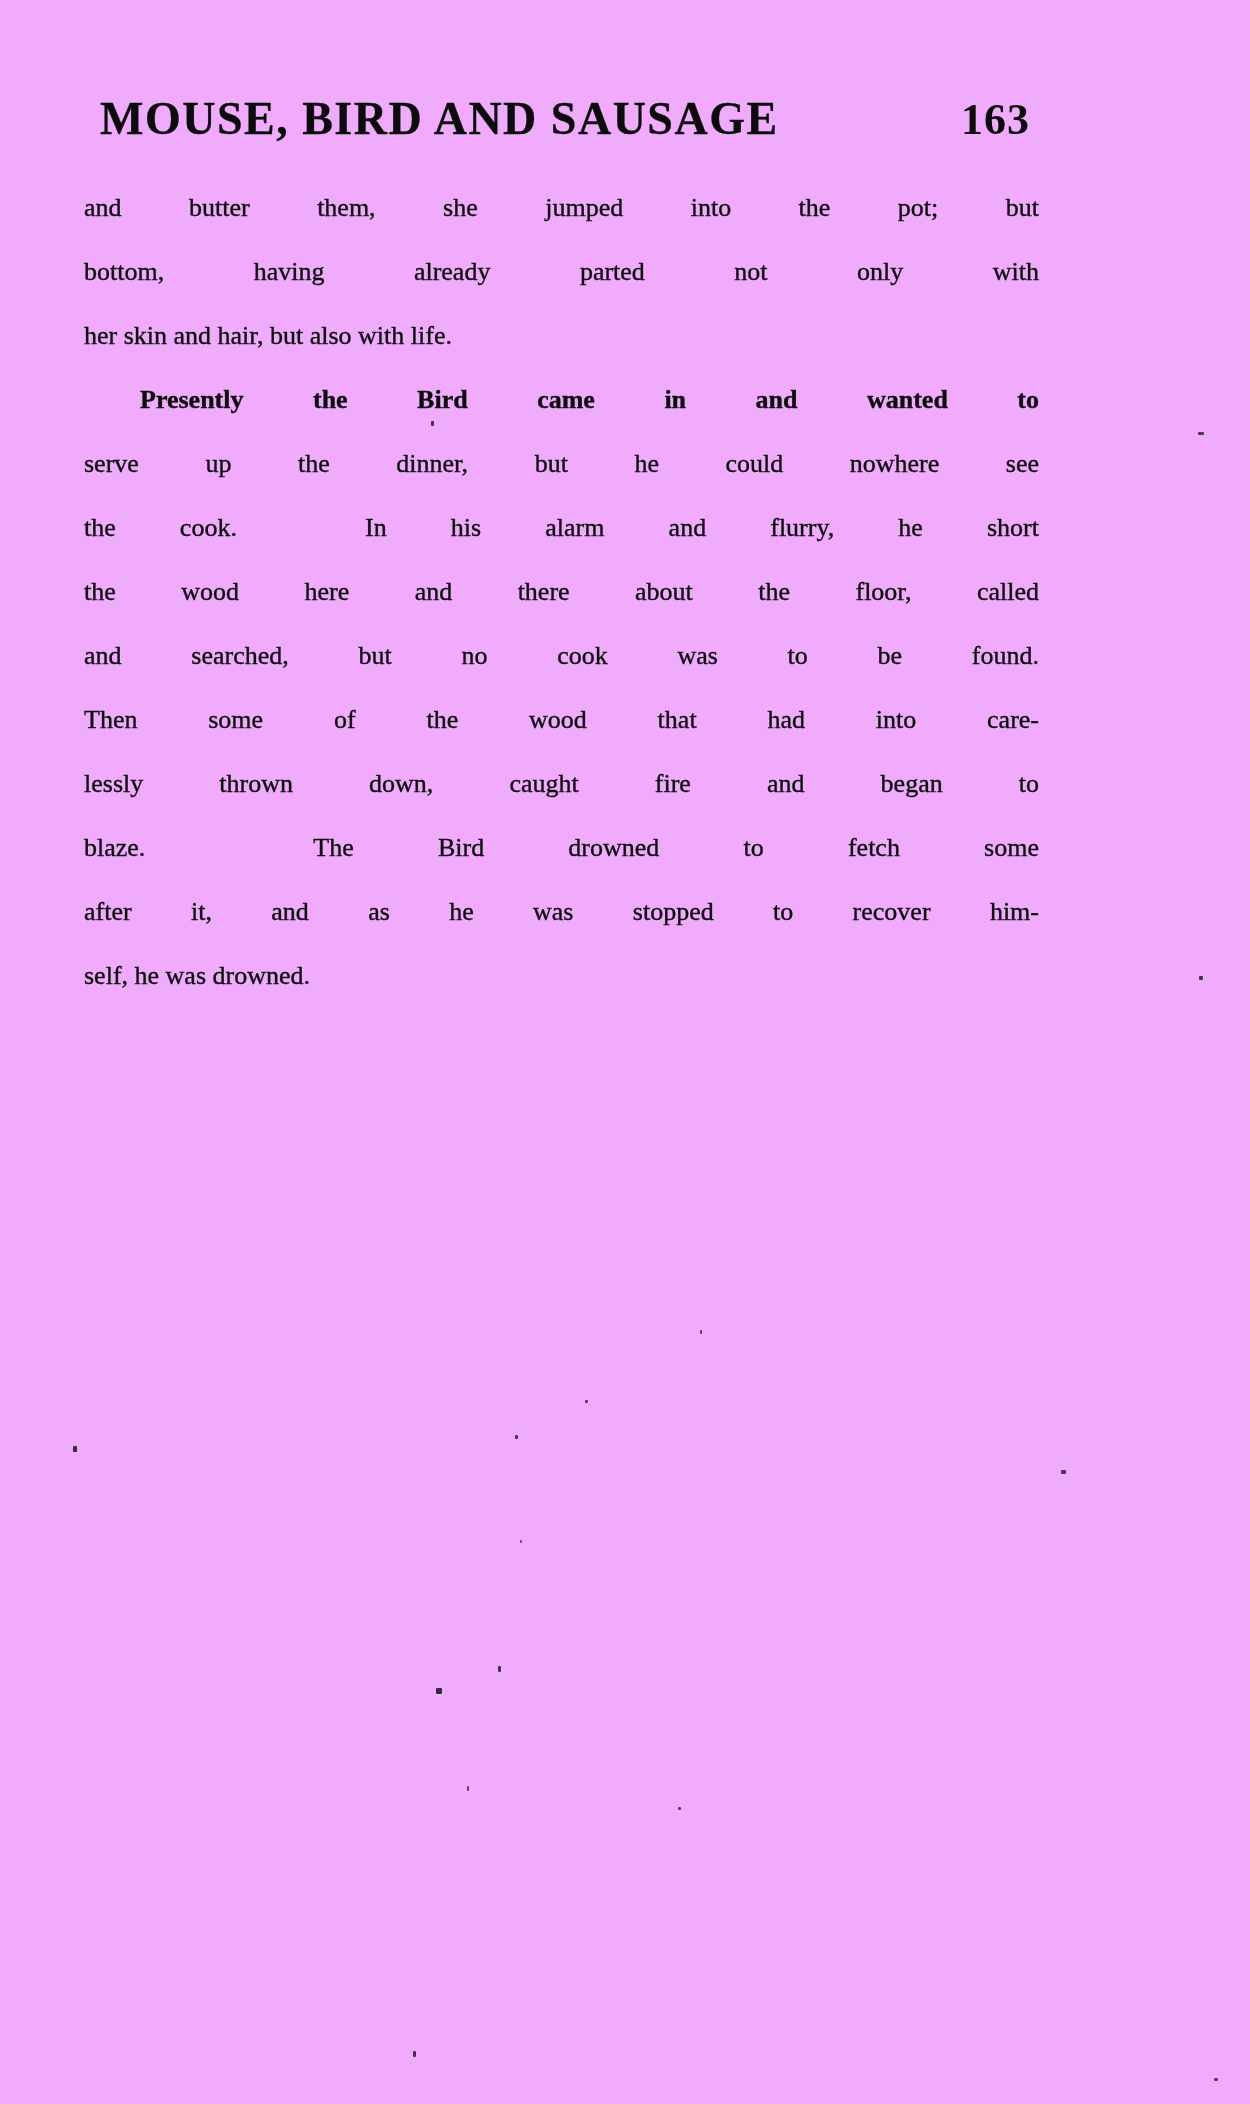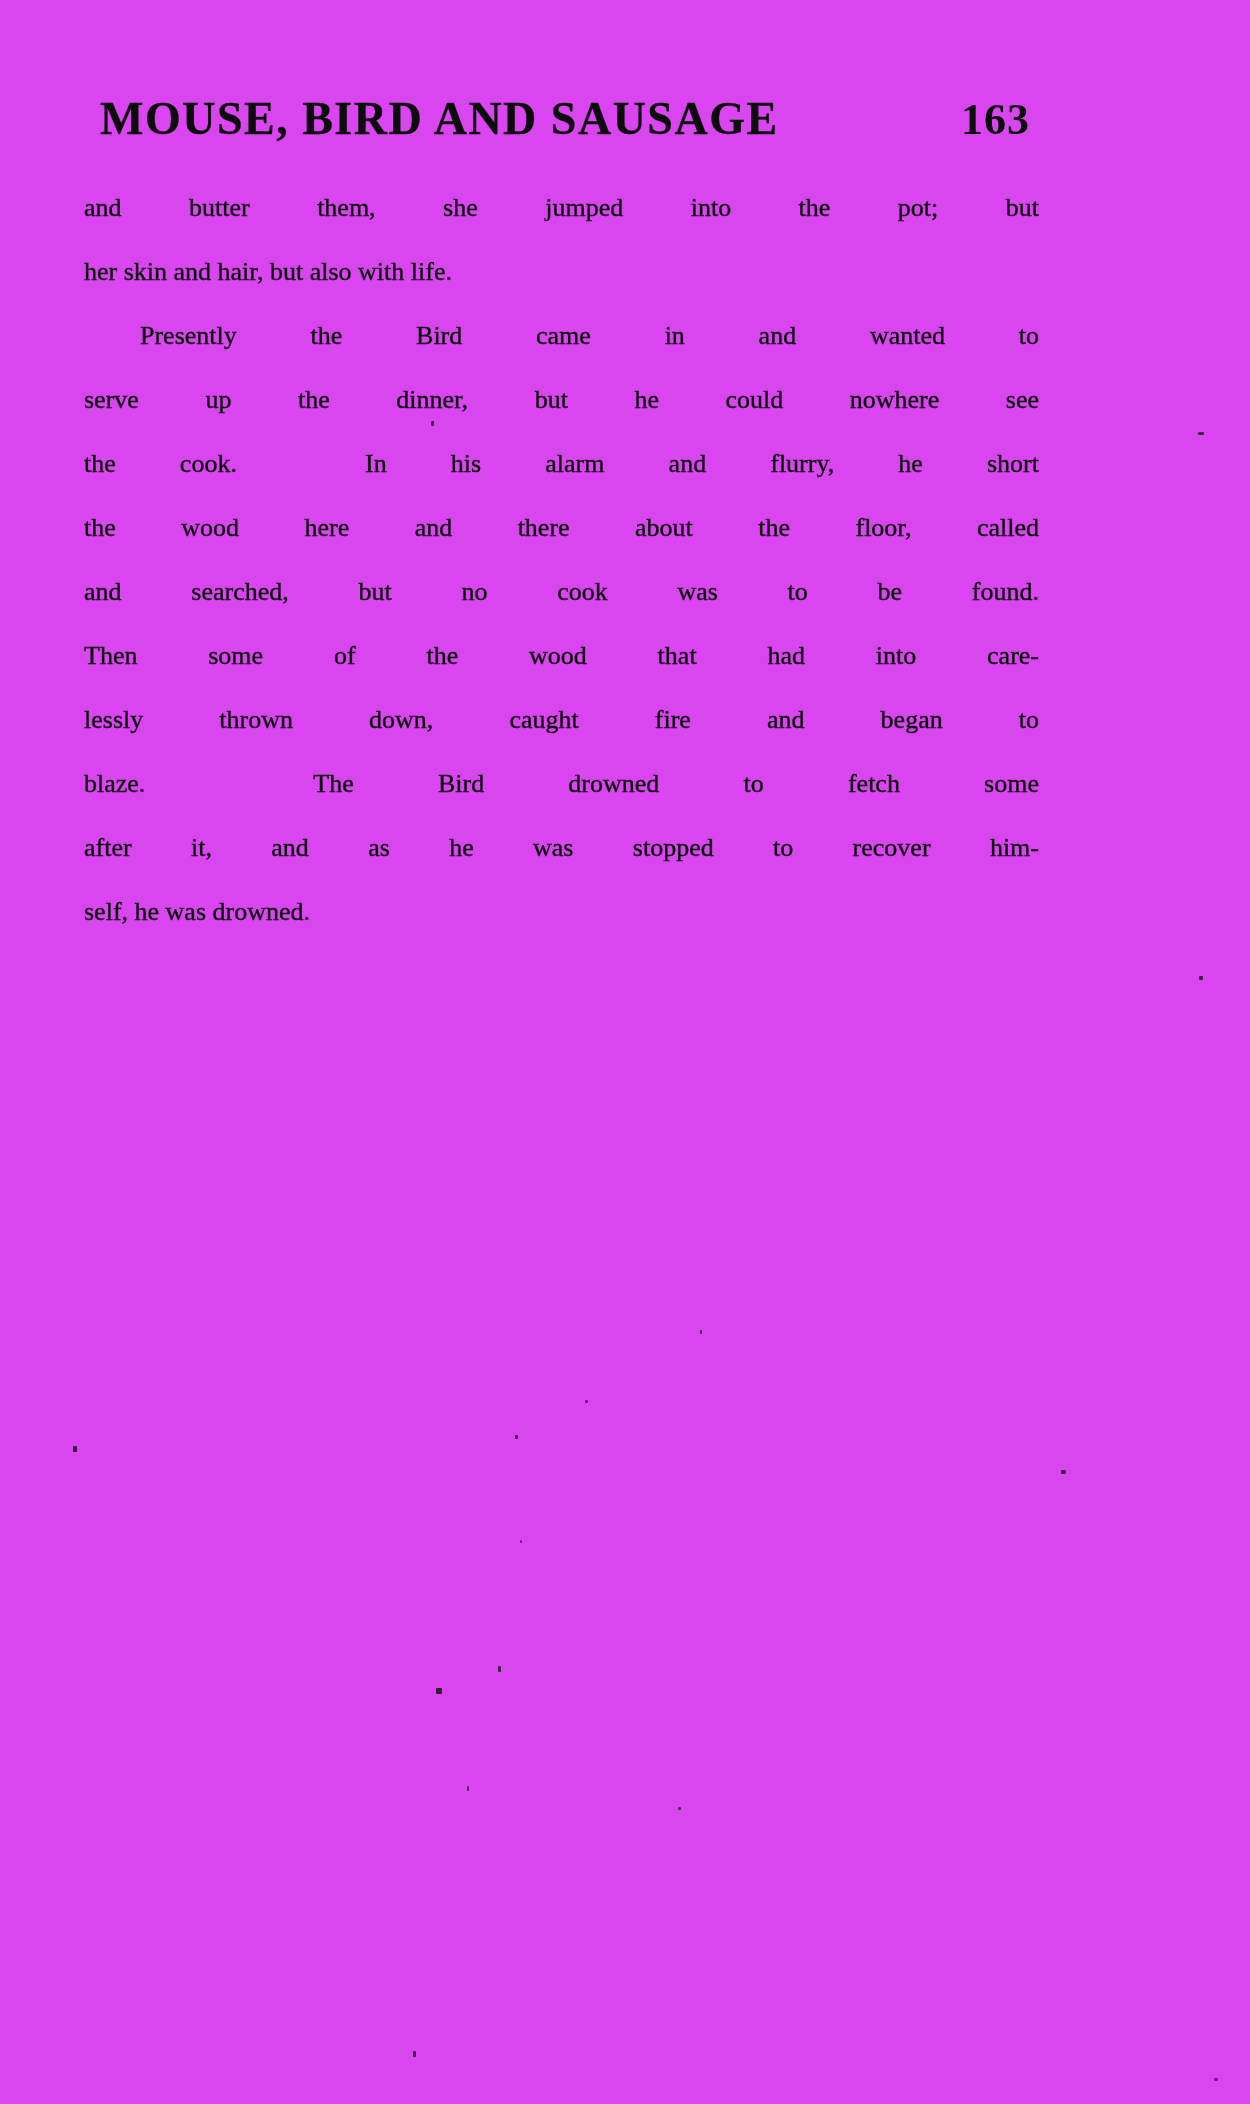--- a/index.html
+++ b/index.html
@@ -52,45 +52,47 @@
     white-space: pre-wrap;
     text-align: justify;
     text-align-last: justify;
   }
   .line.end {
     text-align: left;
     text-align-last: left;
   }
   .line.indent {
     text-indent: 56px;
+    font-weight: bold;
   }
   .artifact-layer {
     position: absolute;
     inset: 0;
     pointer-events: none;
   }
   .speck {
     position: absolute;
     background: #161616;
     border-radius: 1px;
     display: block;
   }
 </style>
 </head>
 <body>
 
-<div class="page" style="background: #d946ef; color: rgb(12, 12, 12);">
+<div class="page" style="background: #f0abfc; color: rgb(12, 12, 12);">
 
   <div class="running-header">
     <span class="title">MOUSE, BIRD AND SAUSAGE</span>
     <span class="folio">163</span>
   </div>
 
   <div class="body-text">
       <div class="line">and butter them, she jumped into the pot; but</div>
+      <div class="line">bottom, having already parted not only with</div>
       <div class="line end">her skin and hair, but also with life.</div>
       <div class="line indent">Presently the Bird came in and wanted to</div>
       <div class="line">serve up the dinner, but he could nowhere see</div>
       <div class="line">the cook.  In his alarm and flurry, he short</div>
       <div class="line">the wood here and there about the floor, called</div>
       <div class="line">and searched, but no cook was to be found.</div>
       <div class="line">Then some of the wood that had into care-</div>
       <div class="line">lessly thrown down, caught fire and began to</div>
       <div class="line">blaze.  The Bird drowned to fetch some</div>
       <div class="line">after it, and as he was stopped to recover him-</div>

